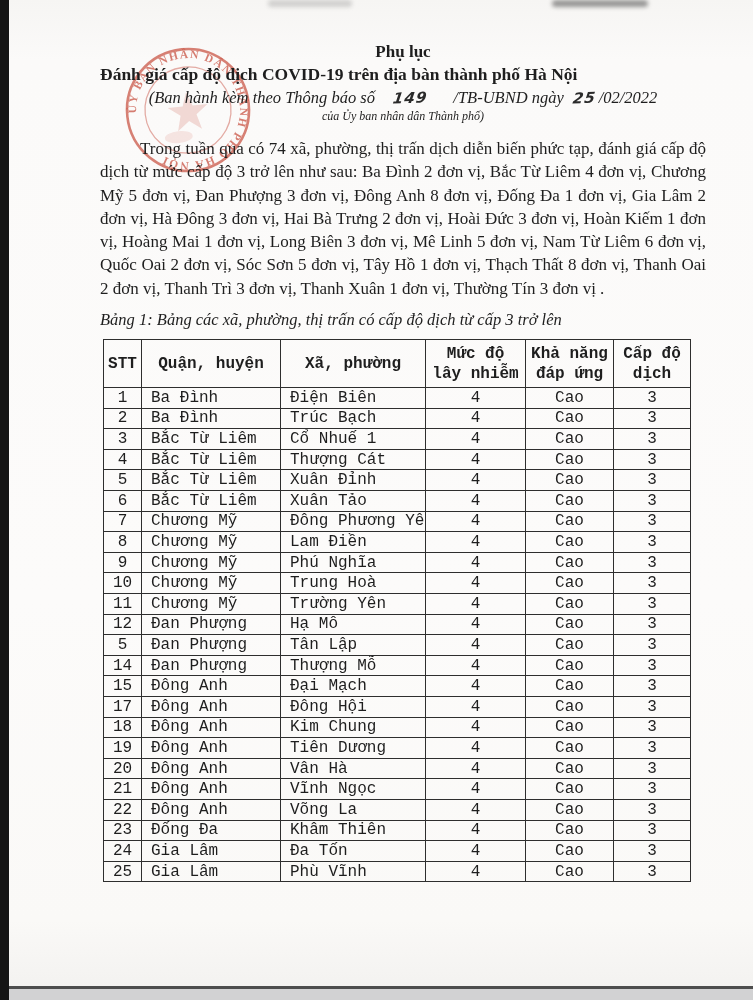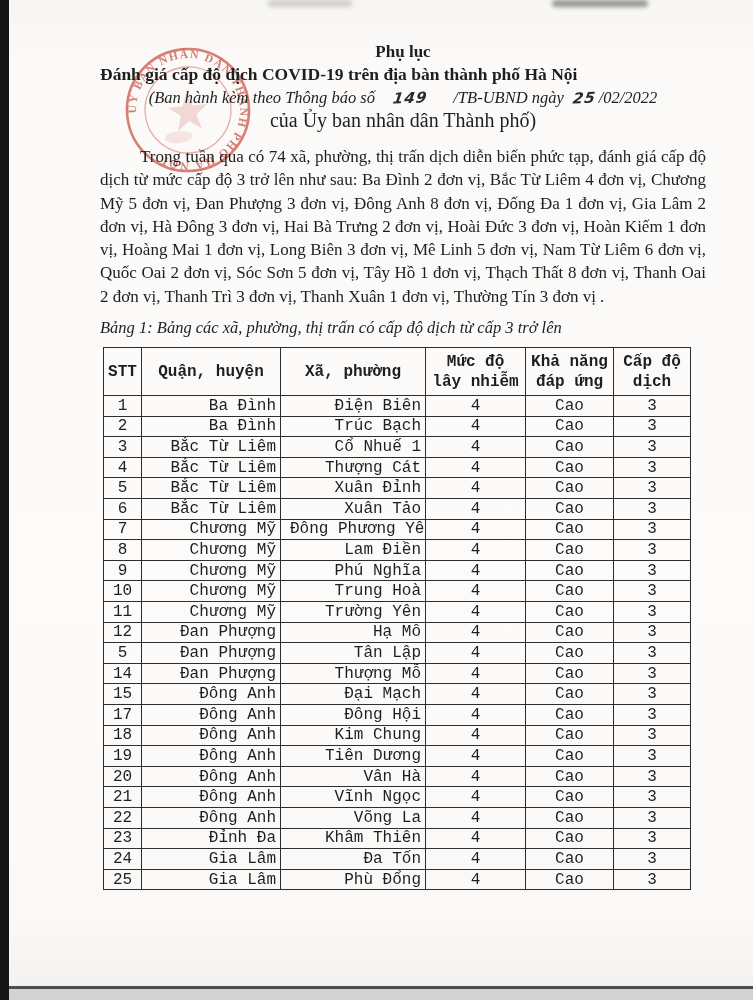--- a/index.html
+++ b/index.html
@@ -30,21 +30,21 @@
   .title{
     text-align:center;font-weight:bold;font-size:17px;margin-top:6px;
   }
   .subtitle{
     text-align:left;font-weight:bold;font-size:17.5px;margin-top:2px;
   }
   .issuance{
     text-align:center;font-style:italic;font-size:16.5px;margin-top:3px;
   }
   .issuance2{
-    text-align:center;font-size:20px;margin-top:1px;
+    text-align:center;font-style:italic;font-size:12px;margin-top:1px;
   }
   .hand{
     display:inline-block;font-weight:600;font-style:italic;
     font-family:"DejaVu Sans",sans-serif;font-size:15px;
     transform:skewX(-10deg) rotate(-2deg);color:#2a2a2a;letter-spacing:1px;
   }
   .hand.num1{margin:0 26px 0 18px;}
   .hand.num2{margin:0 3px 0 9px;}
   .body-par{
     margin:13px 0 0 0;font-size:17px;line-height:23.3px;
@@ -61,21 +61,21 @@
     border:1.6px solid #2e2e2e;box-sizing:border-box;
     font-size:16px;overflow:hidden;white-space:nowrap;
   }
   table.main th{
     font-weight:bold;height:48px;line-height:1.25;text-align:center;
     white-space:normal;padding:2px 3px;
   }
   table.main td{
     height:20.6px;padding:0 4px;text-align:center;
   }
-  table.main td.al{text-align:right;padding-left:9px;}
+  table.main td.al{text-align:left;padding-left:9px;}
   col.c1{width:38px}col.c2{width:139px}col.c3{width:145px}
   col.c4{width:100px}col.c5{width:88px}col.c6{width:77px}
   .stamp{
     position:absolute;left:116px;top:40px;width:144px;height:140px;
     opacity:.85;transform:rotate(-6deg);pointer-events:none;
   }
 </style>
 </head>
 <body>
 
@@ -296,38 +296,38 @@
           <tr>
             <td>22</td>
             <td class="al">Đông Anh</td>
             <td class="al">Võng La</td>
             <td>4</td>
             <td>Cao</td>
             <td>3</td>
           </tr>
           <tr>
             <td>23</td>
-            <td class="al">Đỉnh Đa</td>
+            <td class="al">Đống Đa</td>
             <td class="al">Khâm Thiên</td>
             <td>4</td>
             <td>Cao</td>
             <td>3</td>
           </tr>
           <tr>
             <td>24</td>
             <td class="al">Gia Lâm</td>
             <td class="al">Đa Tốn</td>
             <td>4</td>
             <td>Cao</td>
             <td>3</td>
           </tr>
           <tr>
             <td>25</td>
             <td class="al">Gia Lâm</td>
-            <td class="al">Phù Đổng</td>
+            <td class="al">Phù Vĩnh</td>
             <td>4</td>
             <td>Cao</td>
             <td>3</td>
           </tr>
         </tbody>
     </table>
 
   </div>
 </div>
 

